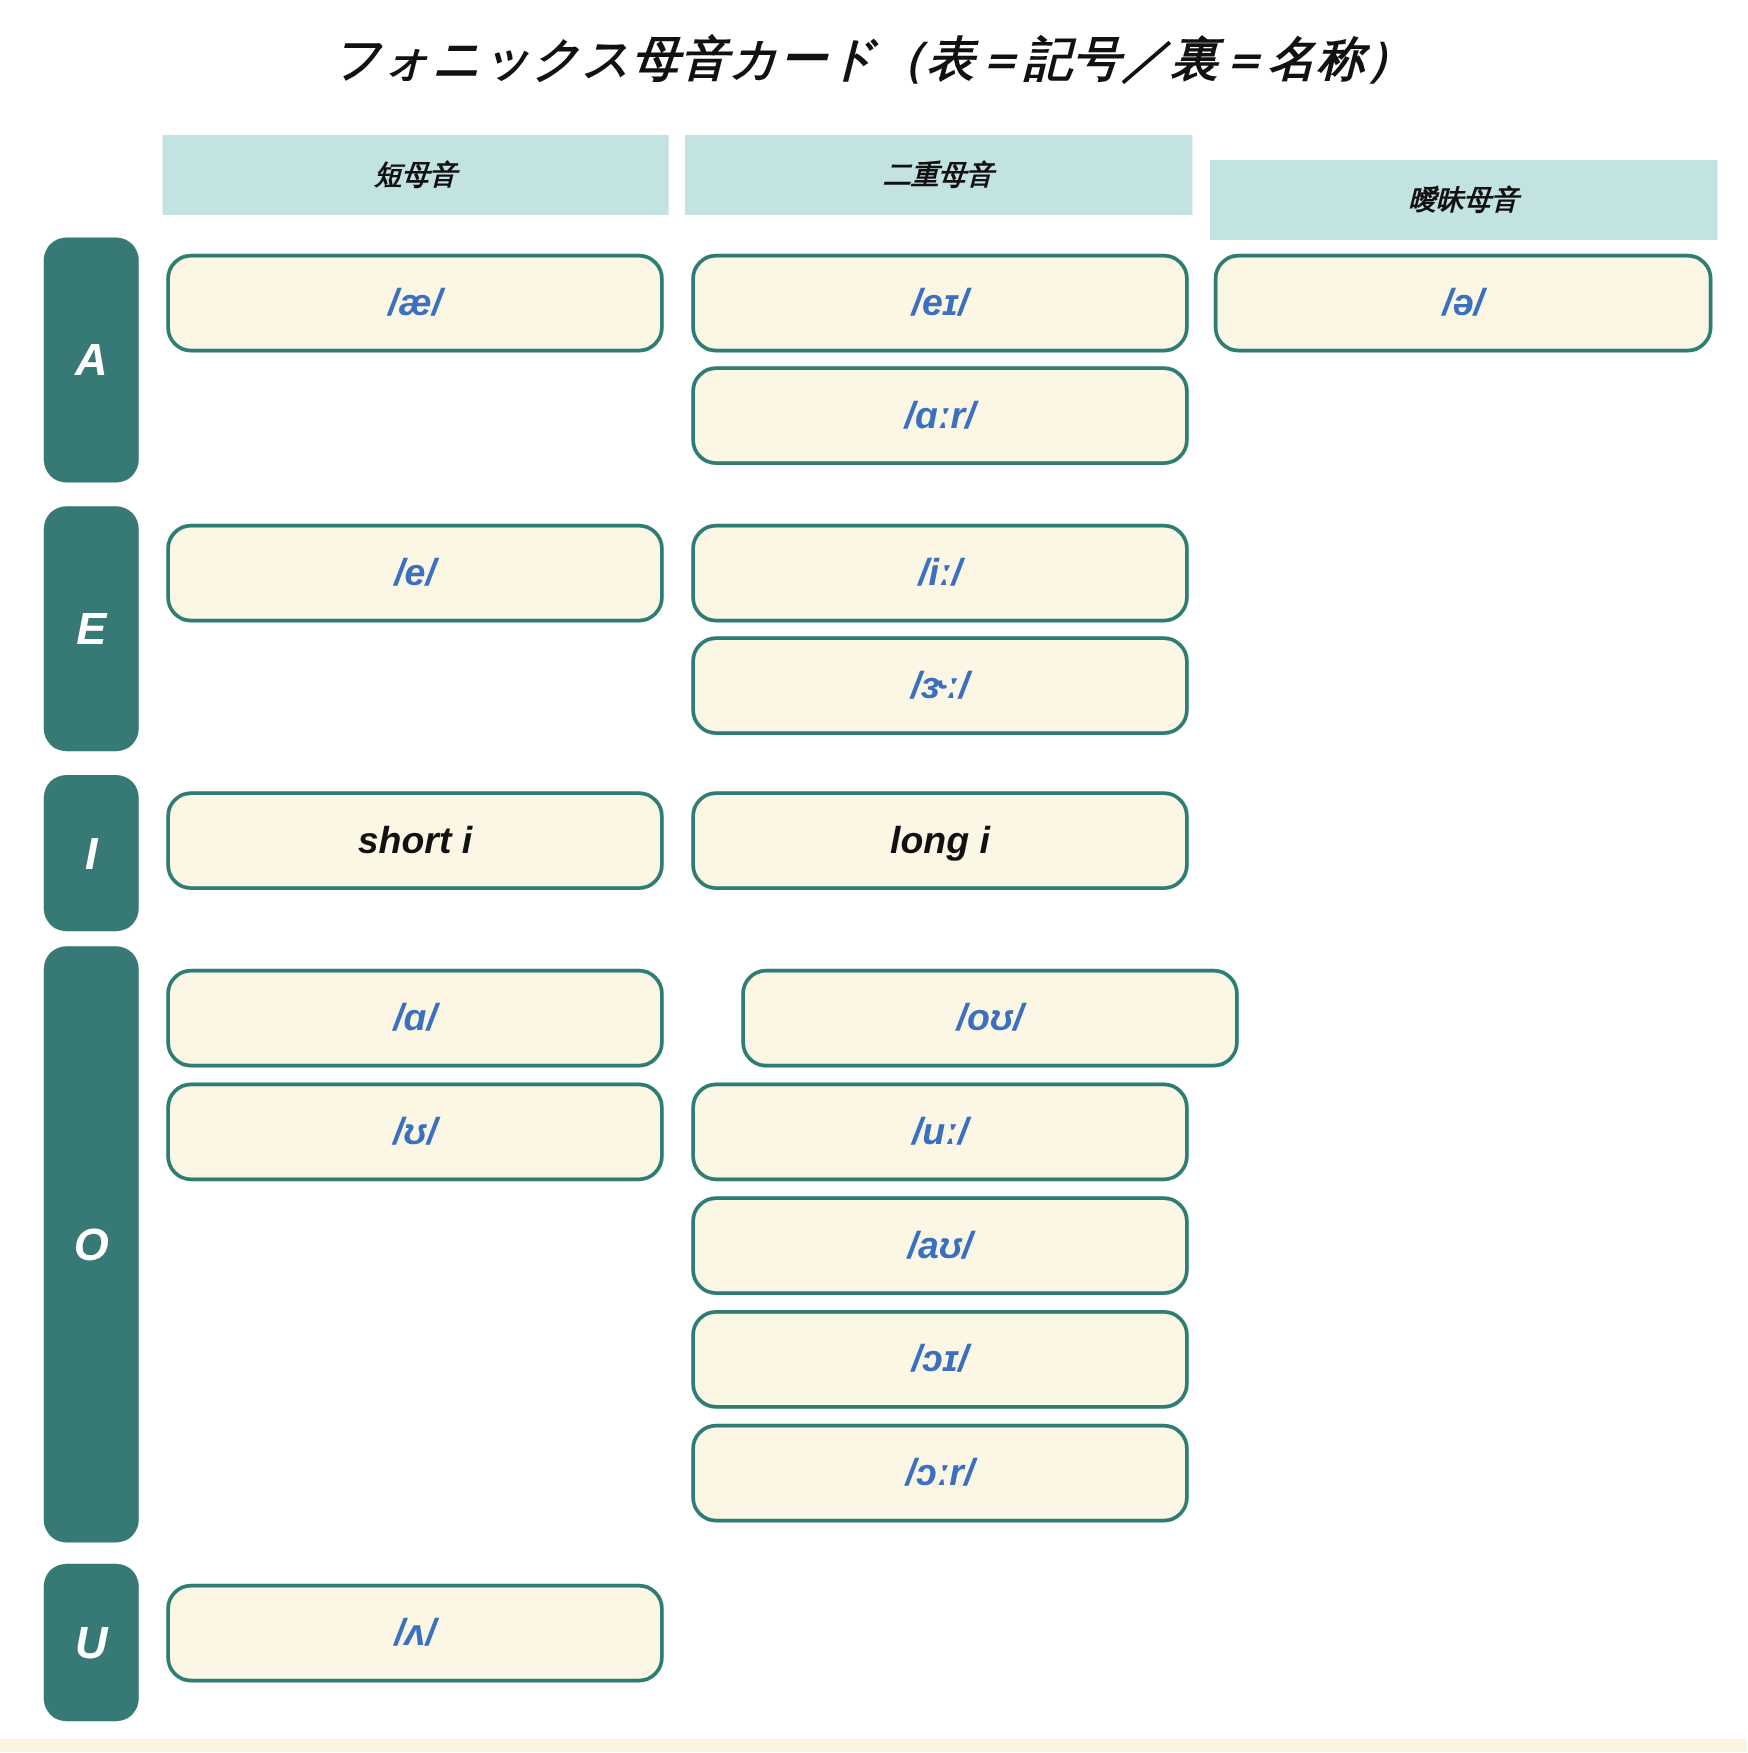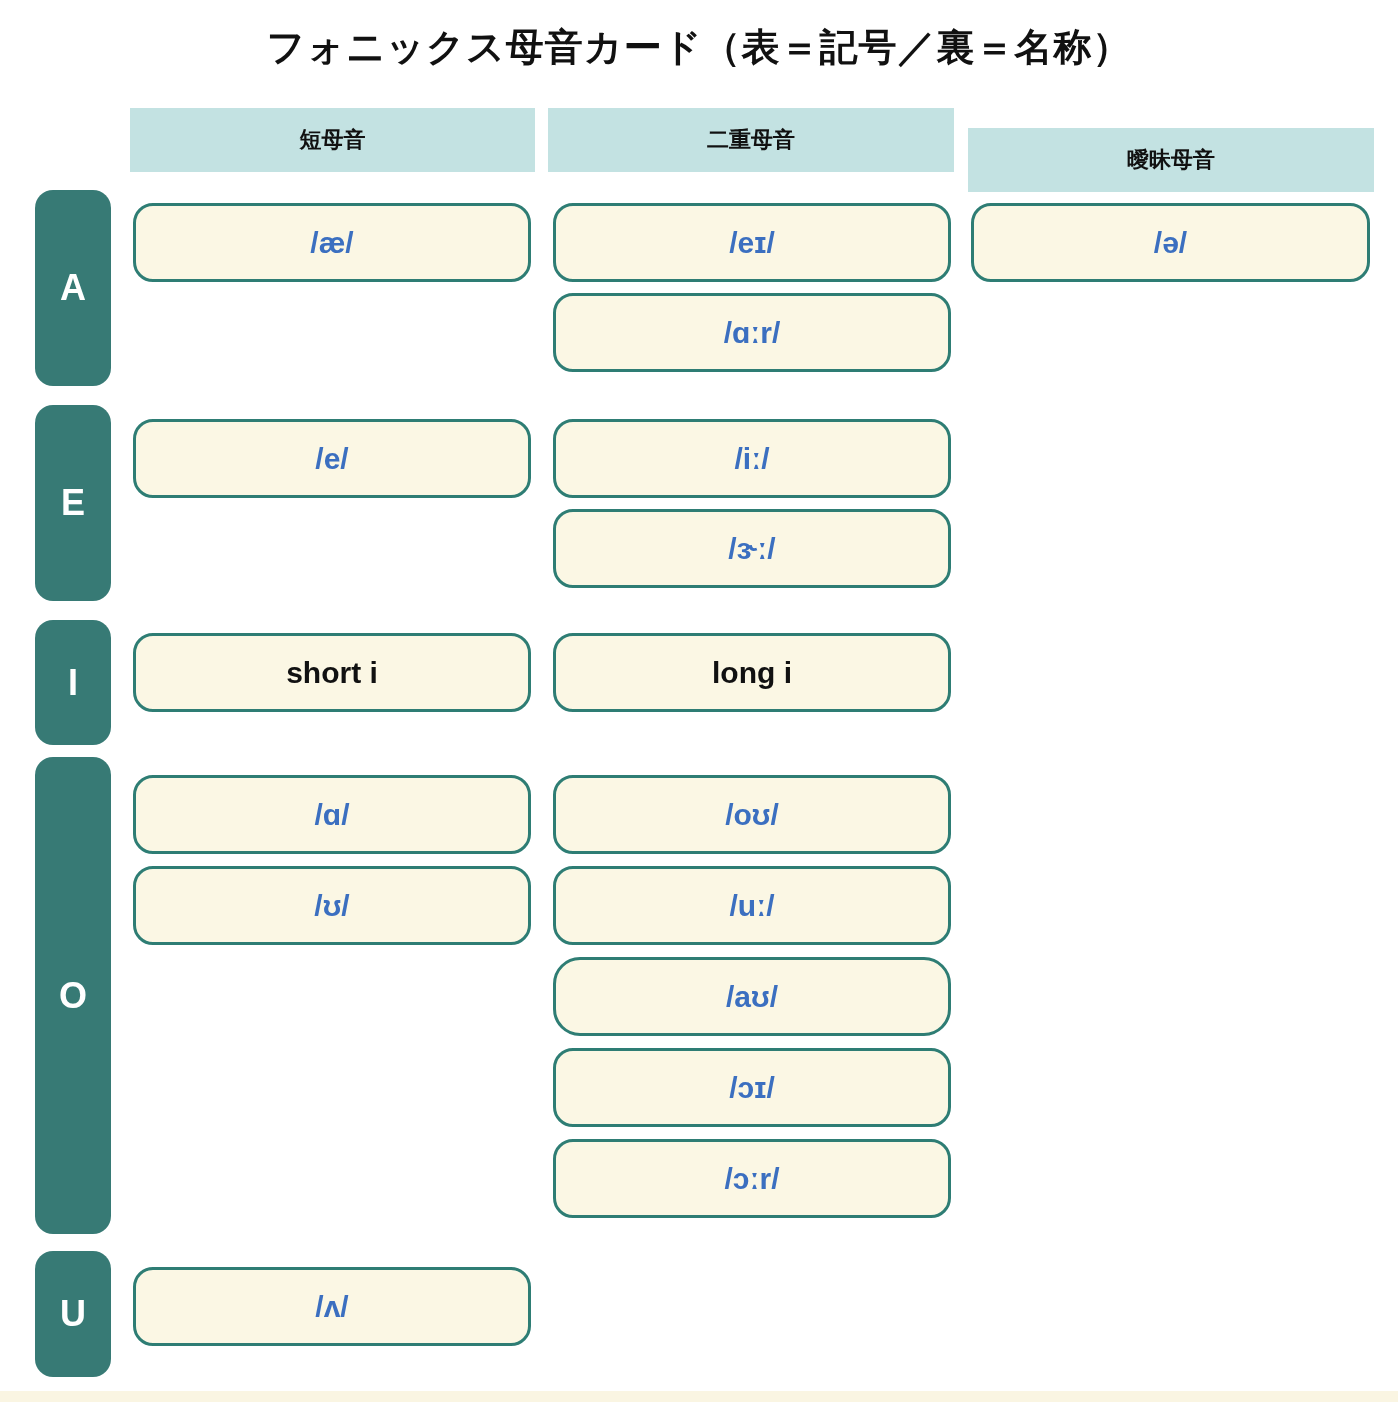--- a/index.html
+++ b/index.html
@@ -2,20 +2,21 @@
 <html lang="ja"><head>
 <meta charset="utf-8">
 <style>
   html,body{margin:0;padding:0;background:#ffffff;}
   .stage{
     position:relative;
     width:1398px;height:1402px;
     background:#ffffff;
     font-family:"Liberation Sans","DejaVu Sans",sans-serif;
     overflow:hidden;
+    font-style:italic;
   }
   .title{
     position:absolute;top:22px;left:0;width:100%;
     text-align:center;
     font-size:38px;font-weight:bold;color:#111111;
     letter-spacing:1px;
   }
   .colheader{
     position:absolute;top:108px;height:64px;
     background:#c3e2e2;
@@ -72,23 +73,23 @@
 
   <div class="card col1" style="top:419px;">/e/</div>
   <div class="card col2" style="top:419px;text-align:right;">/iː/</div>
   <div class="card col2" style="top:509px;">/ɝː/</div>
 
   <div class="card col1 name-side" style="top:633px;">short i</div>
   <div class="card col2 name-side" style="top:633px;">long i</div>
 
   <div class="card col1" style="top:775px;">/ɑ/</div>
   <div class="card col1" style="top:866px;">/ʊ/</div>
-  <div class="card col2" style="top:775px;">/oʊ/</div>
+  <div class="card col2" style="top:775px;margin-left:40px;">/oʊ/</div>
   <div class="card col2" style="top:866px;">/uː/</div>
-  <div class="card col2" style="top:957px;border-radius:27px;">/aʊ/</div>
+  <div class="card col2" style="top:957px;">/aʊ/</div>
   <div class="card col2" style="top:1048px;">/ɔɪ/</div>
   <div class="card col2" style="top:1139px;">/ɔːr/</div>
 
   <div class="card col1" style="top:1267px;">/ʌ/</div>
 
   <div class="bottom-strip"></div>
 
 </div>
 
 </body></html>

